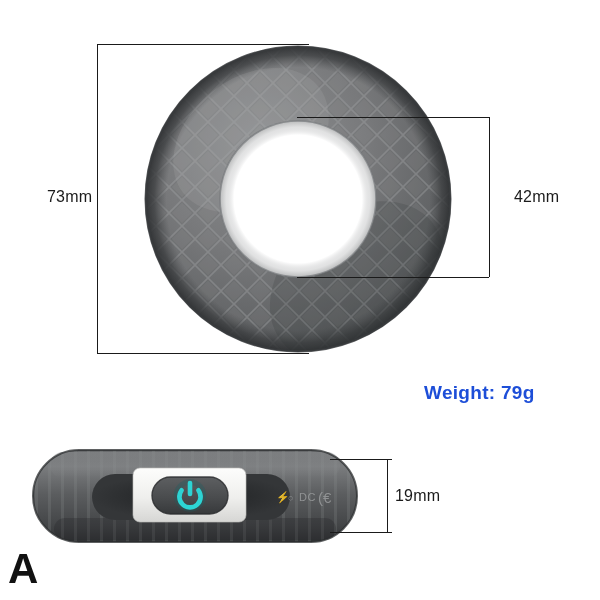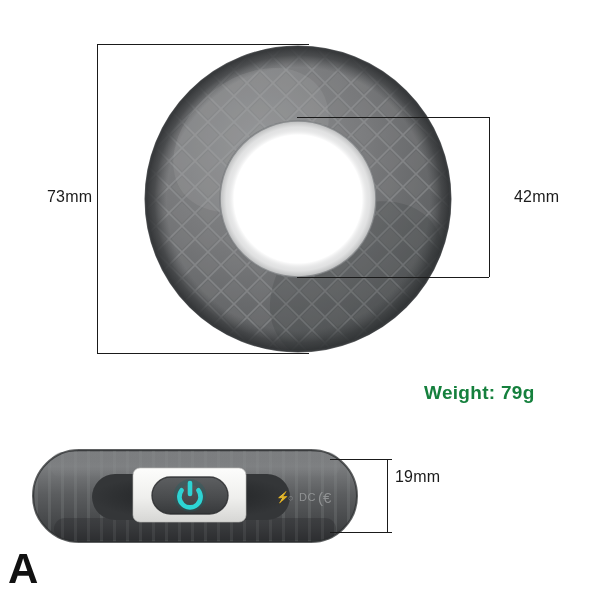--- a/index.html
+++ b/index.html
@@ -45,21 +45,21 @@
   }
   .ring-svg { display: block; width: 100%; height: 100%; }
 
   
   #weight-label {
     position: absolute;
     left: 424px;
     top: 382px;
     font-size: 19px;
     font-weight: bold;
-    color: #15803d;
+    color: #1d4ed8;
     letter-spacing: 0.3px;
     white-space: nowrap;
   }
 
   
   #side-view {
     position: absolute;
     left: 30px;
     top: 444px;
     width: 330px;
@@ -222,17 +222,17 @@
         <text x="258" y="57" font-size="9">○</text>
         <text x="269" y="57" font-size="11" letter-spacing="0.5">DC</text>
         <text x="288" y="59" font-size="15">(€</text>
       </g>
     </svg>
   </div>
 
   <div class="dim-line-h" style="left:330px; top:459px; width:62px;"></div>
   <div class="dim-line-h" style="left:330px; top:532px; width:62px;"></div>
   <div class="dim-line-v" style="left:387px; top:459px; height:73px;"></div>
-  <div class="dim-label" style="left:395px; top:468px;">19mm</div>
+  <div class="dim-label" style="left:395px; top:487px;">19mm</div>
 
   <div id="corner-letter">A</div>
 
 </div>
 
 </body></html>

